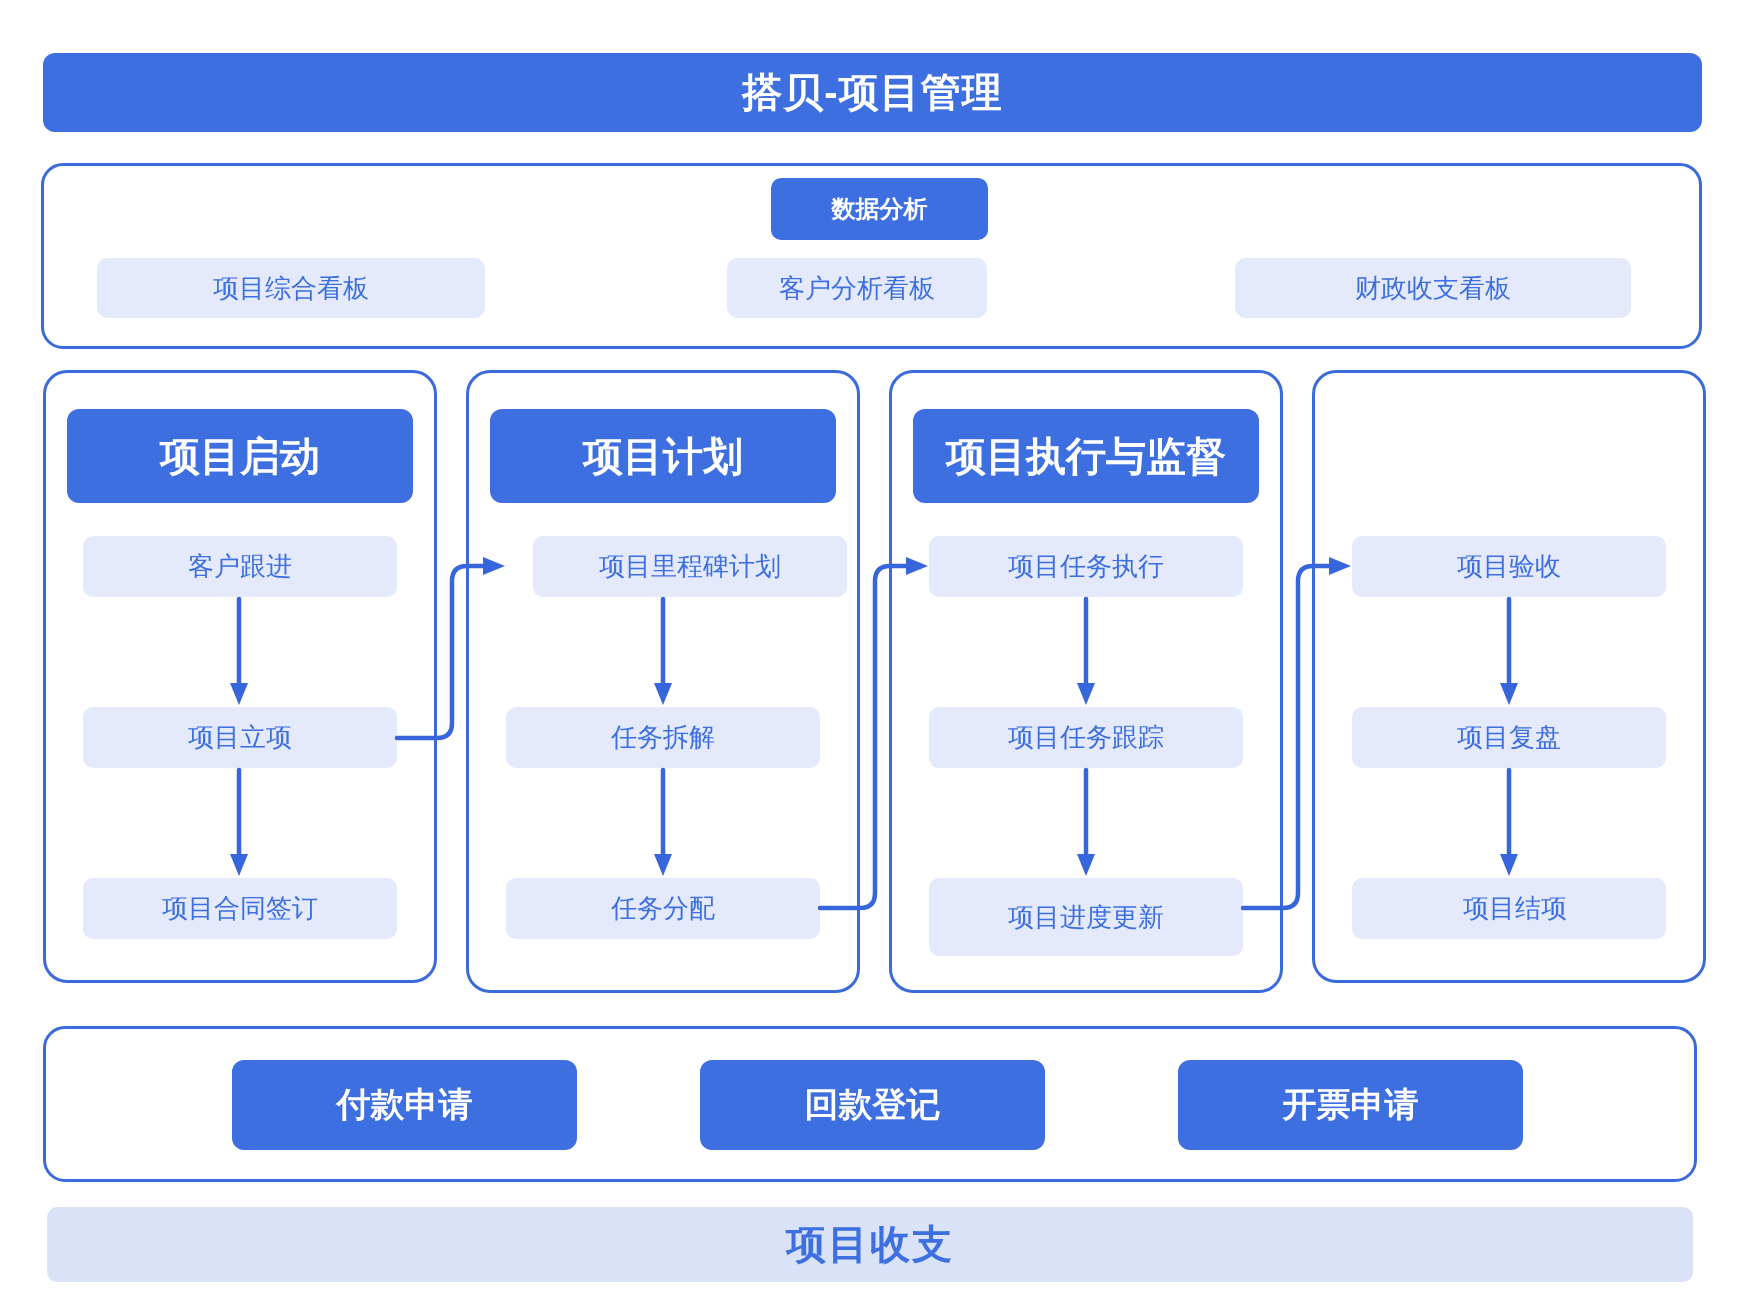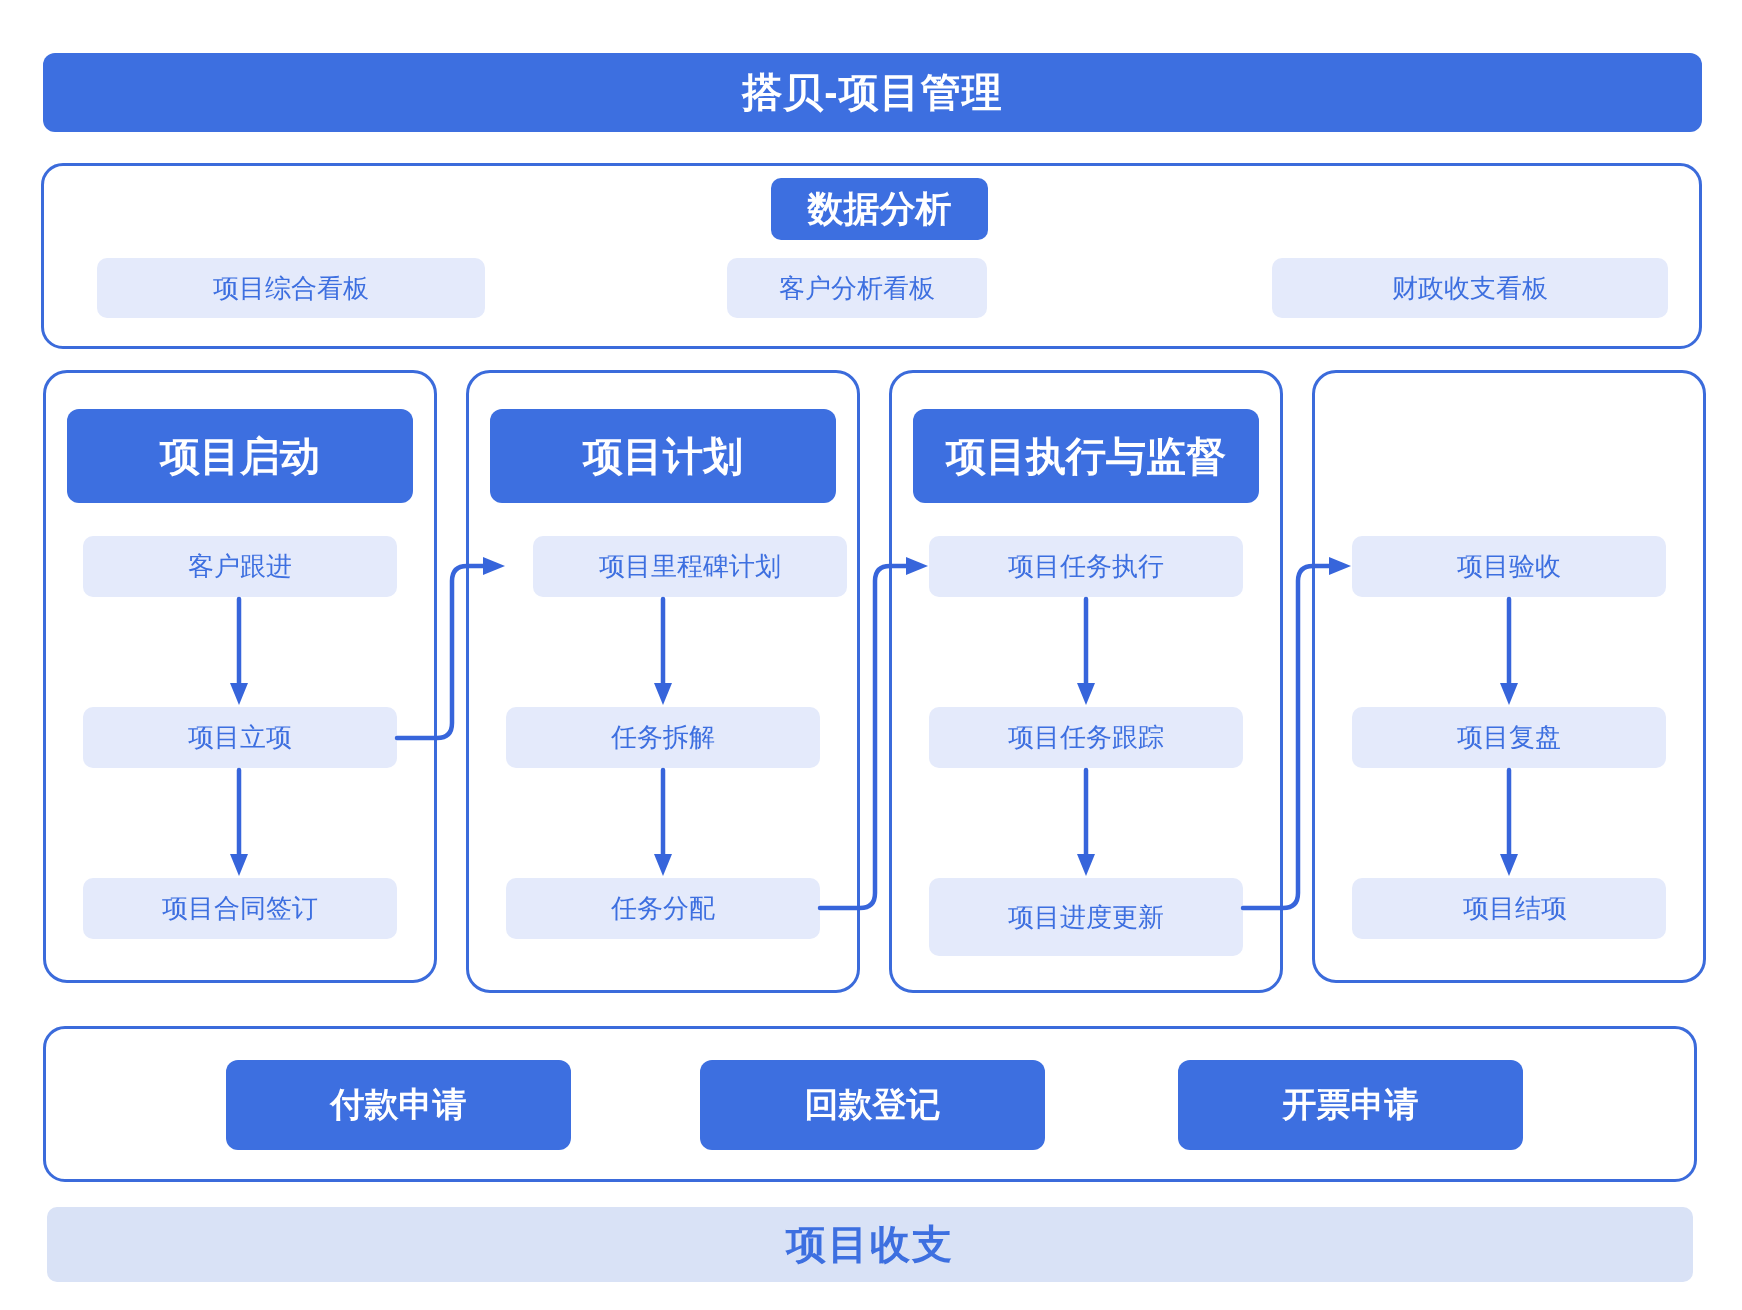--- a/index.html
+++ b/index.html
@@ -3,21 +3,21 @@
 <meta charset="utf-8">
 <style>
   html,body{margin:0;padding:0;background:#ffffff;}
   .canvas{
     position:relative;width:1742px;height:1310px;background:#ffffff;
     font-family:"Liberation Sans","DejaVu Sans",sans-serif;overflow:hidden;
   }
   .abs{position:absolute;box-sizing:border-box;display:flex;align-items:center;justify-content:center;text-align:center;}
   .banner{background:var(--primary);color:#ffffff;font-size:40px;font-weight:bold;border-radius:12px;letter-spacing:1px;}
   .frame{border:3px solid var(--border);border-radius:22px;background:#ffffff;}
-  .da-btn{background:var(--primary);color:#ffffff;font-size:36px;font-weight:bold;border-radius:10px;}
+  .da-btn{background:var(--primary);color:#ffffff;font-size:24px;font-weight:bold;border-radius:10px;}
   .pill{background:var(--pill_bg);color:var(--pill_text);border-radius:10px;font-size:26px;font-weight:500;justify-content:center;}
   .col-frame{border:3px solid var(--border);border-radius:24px;background:#ffffff;}
   .col-header{background:var(--primary);color:#ffffff;font-size:40px;font-weight:bold;border-radius:12px;}
   .fin-btn{background:var(--primary);color:#ffffff;font-size:34px;font-weight:bold;border-radius:12px;}
   .bar{background:var(--bar_bg);color:var(--pill_text);font-size:40px;font-weight:bold;border-radius:10px;letter-spacing:2px;}
   svg.overlay{position:absolute;left:0;top:0;pointer-events:none;}
   svg.overlay path{stroke:var(--arrow);stroke-width:4.5px;fill:none;stroke-linecap:round;}
 </style>
 </head>
 <body>
@@ -31,21 +31,21 @@
   <div class="abs frame" style="left:41px;top:163px;width:1661px;height:186px;"></div>
   <div class="abs da-btn" style="left:771px;top:178px;width:217px;height:62px;">
     <span>数据分析</span>
   </div>
   <div class="abs pill" style="left:97px;top:258px;width:388px;height:60px;">
     <span>项目综合看板</span>
   </div>
   <div class="abs pill" style="left:727px;top:258px;width:260px;height:60px;">
     <span>客户分析看板</span>
   </div>
-  <div class="abs pill" style="left:1272px;top:258px;width:396px;height:60px;">
+  <div class="abs pill" style="left:1235px;top:258px;width:396px;height:60px;">
     <span>财政收支看板</span>
   </div>
 
   <div class="abs col-frame" style="left:43px;top:370px;width:394px;height:613px;"></div>
   <div class="abs col-frame" style="left:466px;top:370px;width:394px;height:623px;"></div>
   <div class="abs col-frame" style="left:889px;top:370px;width:394px;height:623px;"></div>
   <div class="abs col-frame" style="left:1312px;top:370px;width:394px;height:613px;"></div>
 
   <div class="abs col-header" style="left:67px;top:409px;width:346px;height:94px;">
     <span>项目启动</span>
@@ -110,21 +110,21 @@
     <path d="M1086 599 L1086 684" marker-end="url(#arrowhead)"></path>
     <path d="M1086 770 L1086 855" marker-end="url(#arrowhead)"></path>
     <path d="M1509 599 L1509 684" marker-end="url(#arrowhead)"></path>
     <path d="M1509 770 L1509 855" marker-end="url(#arrowhead)"></path>
     <path d="M397 738 L437 738 Q452 738 452 723 L452 581 Q452 566 467 566 L484 566" marker-end="url(#arrowhead)"></path>
     <path d="M820 908 L860 908 Q875 908 875 893 L875 581 Q875 566 890 566 L907 566" marker-end="url(#arrowhead)"></path>
     <path d="M1243 908 L1283 908 Q1298 908 1298 893 L1298 581 Q1298 566 1313 566 L1330 566" marker-end="url(#arrowhead)"></path>
   </svg>
 
   <div class="abs frame" style="left:43px;top:1026px;width:1654px;height:156px;"></div>
-  <div class="abs fin-btn" style="left:226px;top:1060px;width:345px;height:90px;">
+  <div class="abs fin-btn" style="left:232px;top:1060px;width:345px;height:90px;">
     <span>付款申请</span>
   </div>
   <div class="abs fin-btn" style="left:700px;top:1060px;width:345px;height:90px;">
     <span>回款登记</span>
   </div>
   <div class="abs fin-btn" style="left:1178px;top:1060px;width:345px;height:90px;">
     <span>开票申请</span>
   </div>
 
   <div class="abs bar" style="left:47px;top:1207px;width:1646px;height:75px;">

